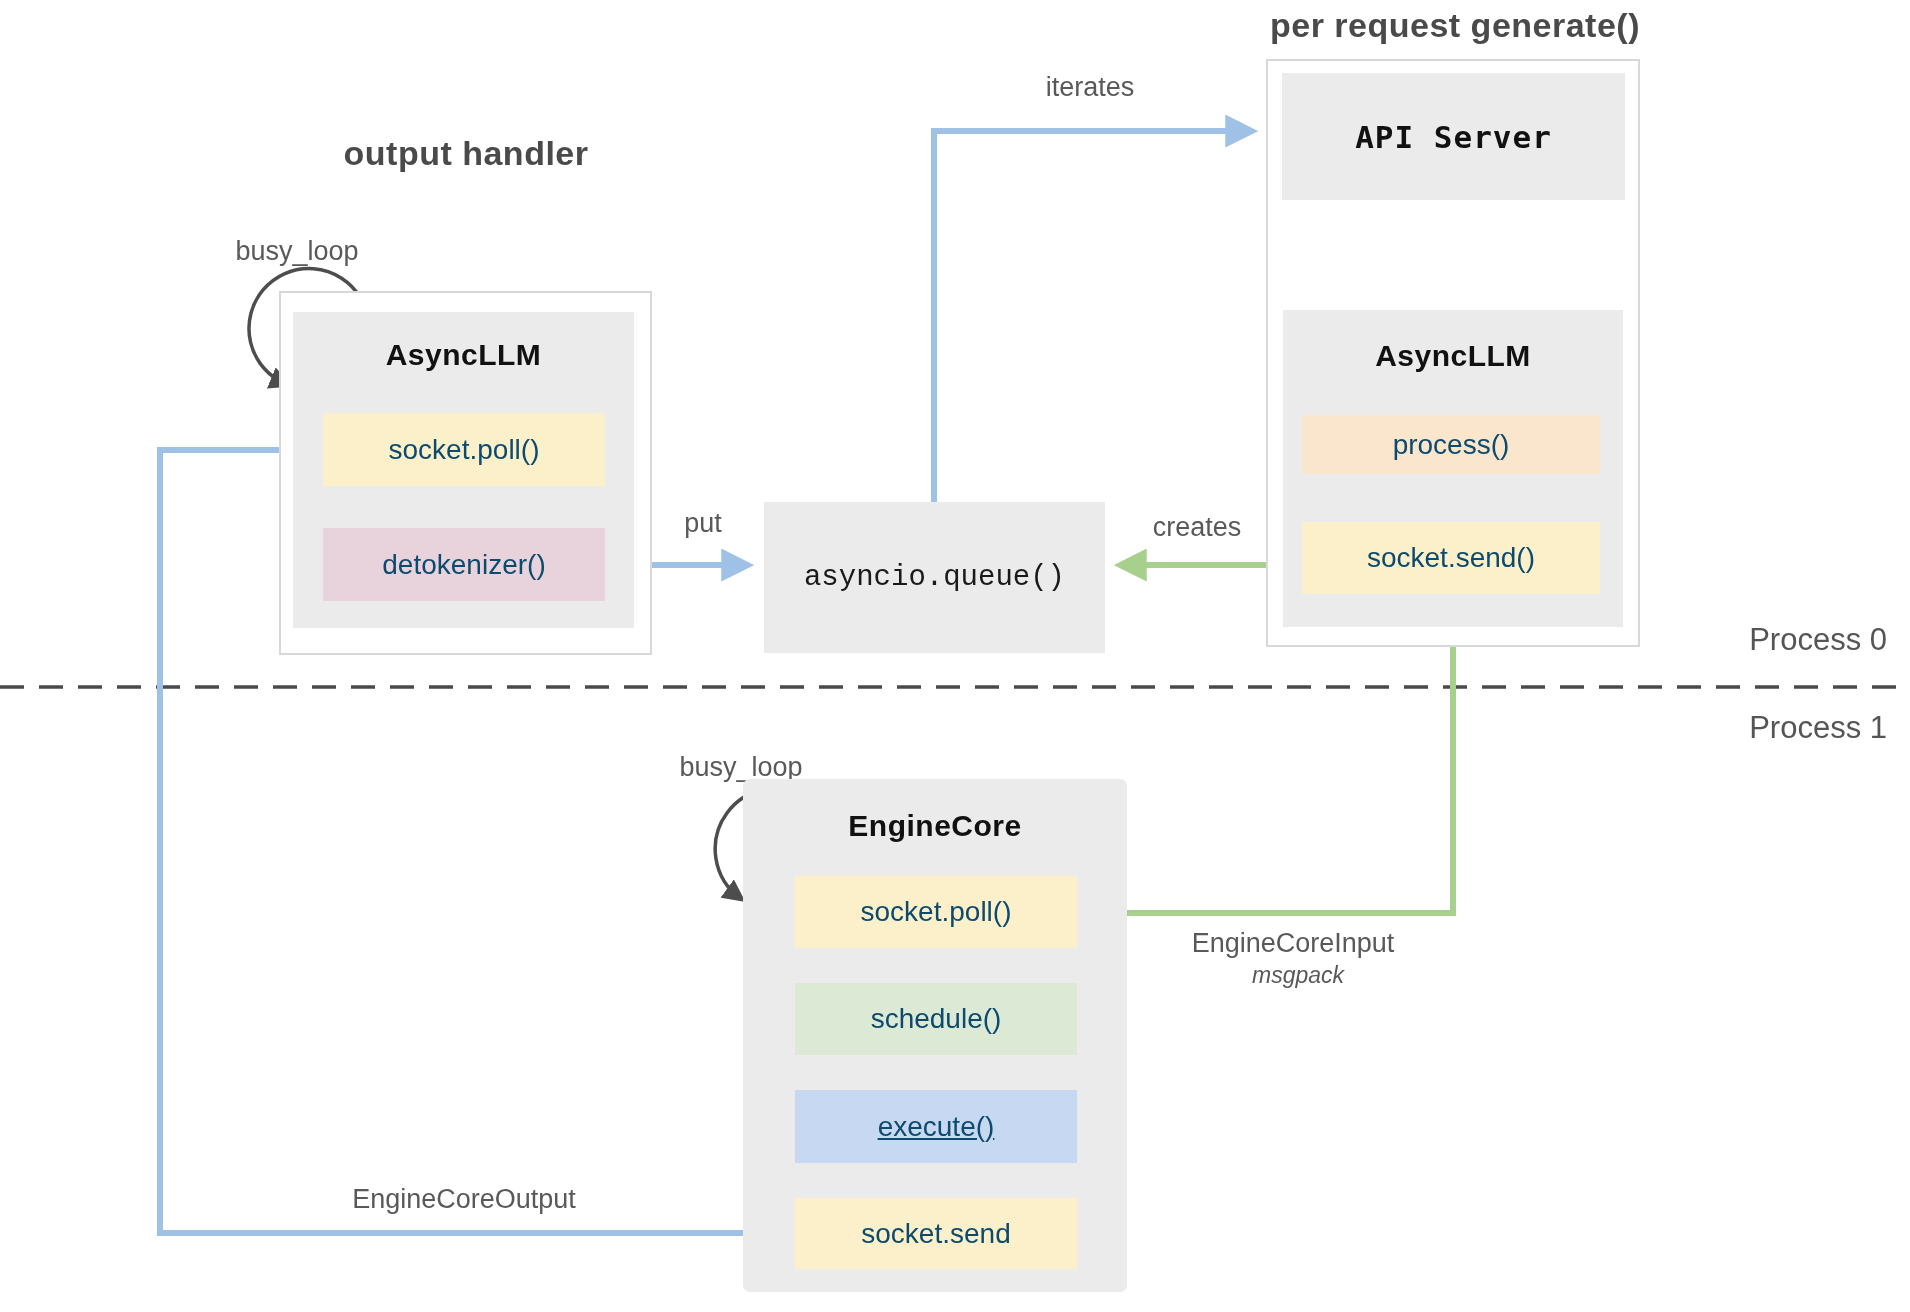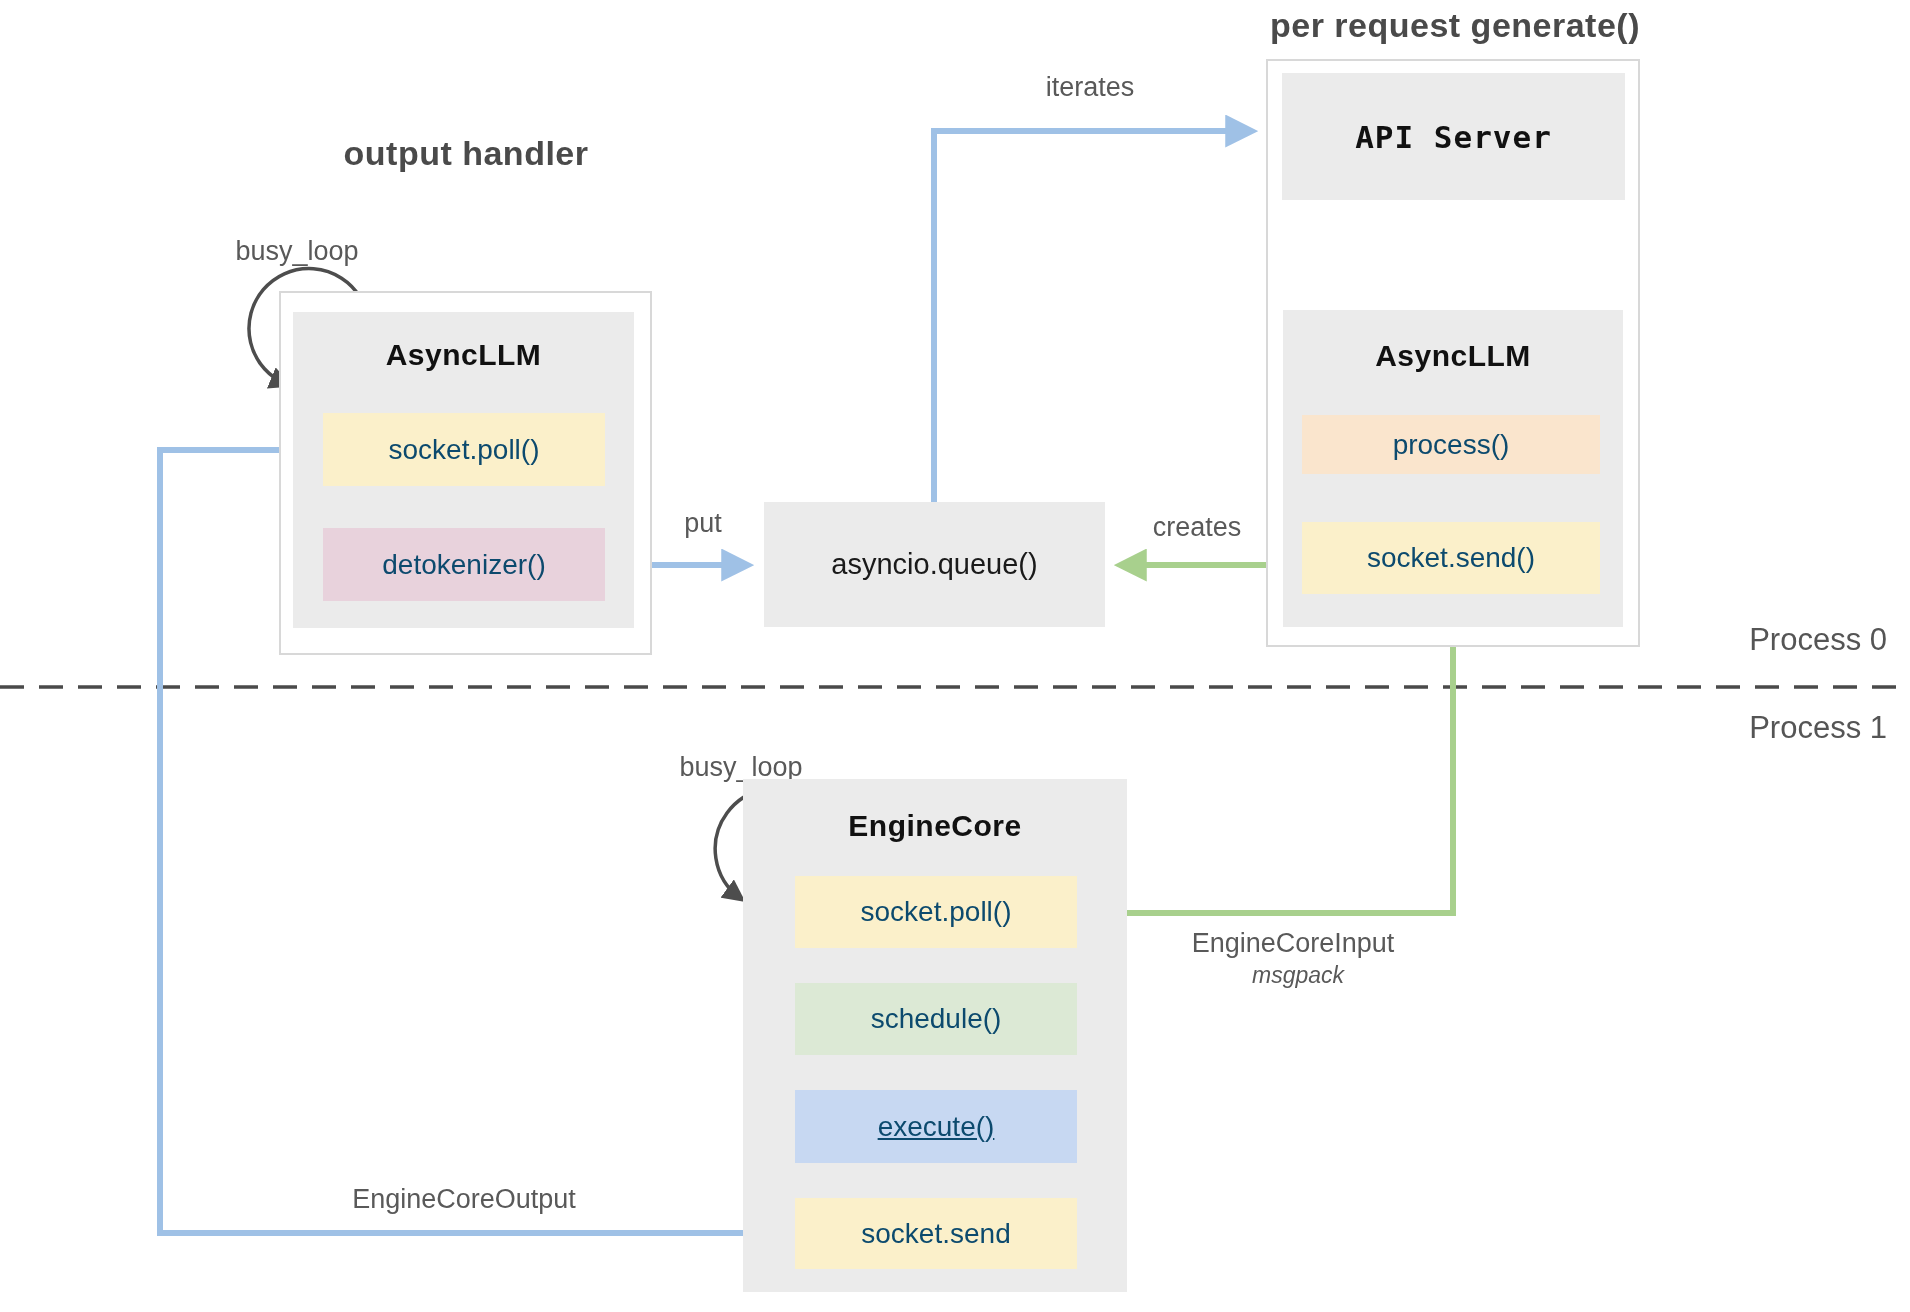--- a/index.html
+++ b/index.html
@@ -85,39 +85,39 @@
   <div class="lbl" style="left:656px;top:752px;width:170px;">busy_loop</div>
 
   <div class="container" style="left:279px;top:291px;width:373px;height:364px;">
     <div class="graybox" style="left:12px;top:19px;width:341px;height:316px;">
       <div class="node-title" style="top:26px;">AsyncLLM</div>
       <div class="method m-yellow" style="left:30px;top:101px;width:282px;height:73px;">socket.poll()</div>
       <div class="method m-pink" style="left:30px;top:216px;width:282px;height:73px;">detokenizer()</div>
     </div>
   </div>
 
-  <div class="graybox flexc" style="left:764px;top:502px;width:341px;height:125px;font-size:29px;color:#1a1a1a;">asyncio.queue()</div>
+  <div class="graybox flexc" style="left:764px;top:502px;width:341px;height:151px;font-size:29px;color:#1a1a1a;font-family:Liberation Mono, monospace;">asyncio.queue()</div>
 
   <div class="lbl" style="left:653px;top:508px;width:100px;">put</div>
   <div class="lbl" style="left:1005px;top:72px;width:170px;">iterates</div>
   <div class="lbl" style="left:1122px;top:512px;width:150px;">creates</div>
 
   <div class="container" style="left:1266px;top:59px;width:374px;height:588px;">
     <div class="graybox flexc api-title" style="left:14px;top:12px;width:343px;height:127px;">API Server</div>
     <div class="graybox" style="left:15px;top:249px;width:340px;height:317px;">
       <div class="node-title" style="top:29px;">AsyncLLM</div>
       <div class="method m-peach" style="left:19px;top:105px;width:298px;height:59px;">process()</div>
       <div class="method m-yellow" style="left:19px;top:212px;width:298px;height:72px;">socket.send()</div>
     </div>
   </div>
 
   <div class="proc" style="left:1687px;top:622px;width:200px;">Process 0</div>
   <div class="proc" style="left:1687px;top:710px;width:200px;">Process 1</div>
 
-  <div class="graybox" style="left:743px;top:779px;width:384px;height:513px;">
+  <div class="graybox" style="left:743px;top:779px;width:384px;height:513px;border-radius:7px;">
     <div class="node-title" style="top:30px;">EngineCore</div>
     <div class="method m-yellow" style="left:52px;top:97px;width:282px;height:72px;">socket.poll()</div>
     <div class="method m-green" style="left:52px;top:204px;width:282px;height:72px;">schedule()</div>
     <div class="method m-blue" style="left:52px;top:311px;width:282px;height:73px;text-decoration:underline;">execute()</div>
     <div class="method m-yellow" style="left:52px;top:419px;width:282px;height:71px;">socket.send</div>
   </div>
 
   <div class="lbl" style="left:1143px;top:928px;width:300px;">EngineCoreInput</div>
   <div class="lbl msgpack" style="left:1173px;top:962px;width:250px;">msgpack</div>
 

